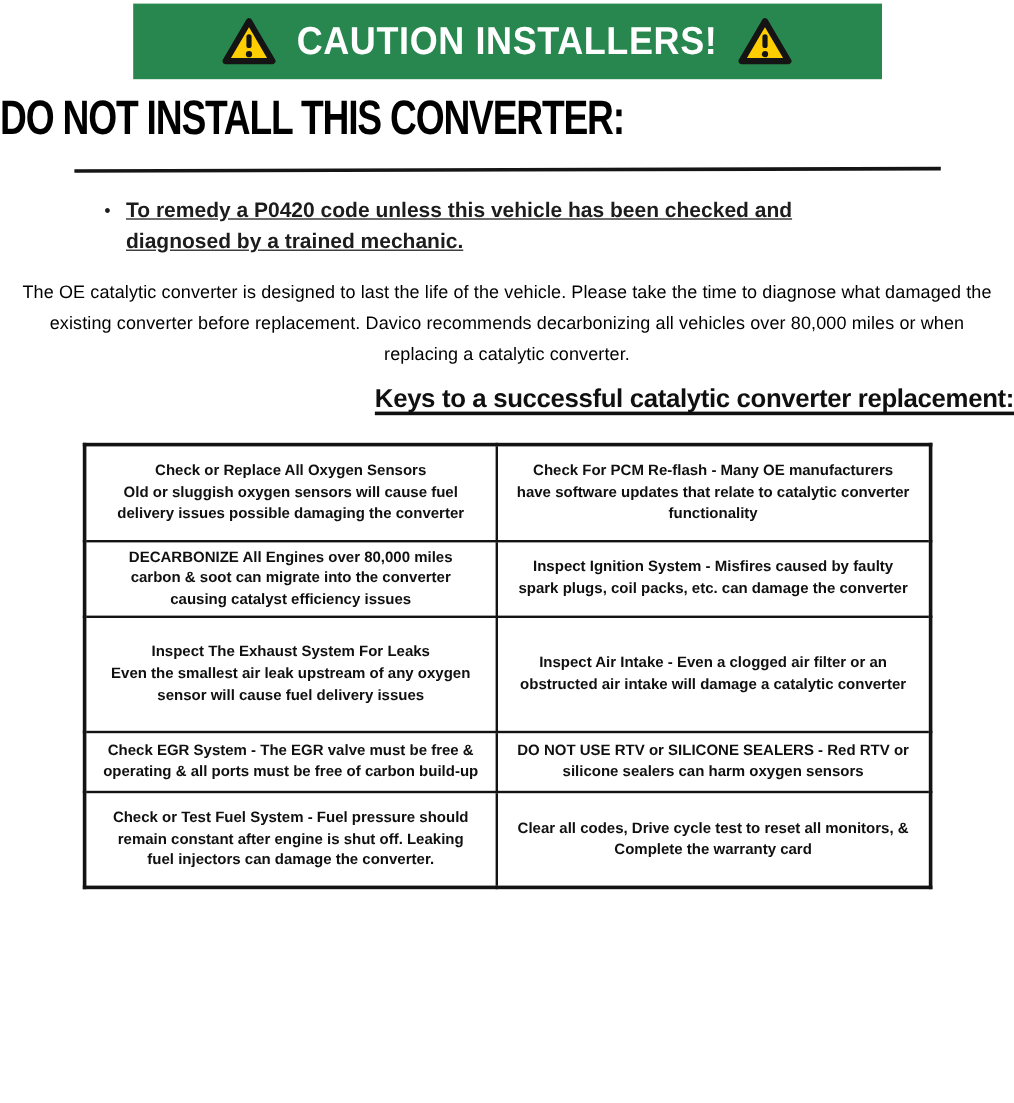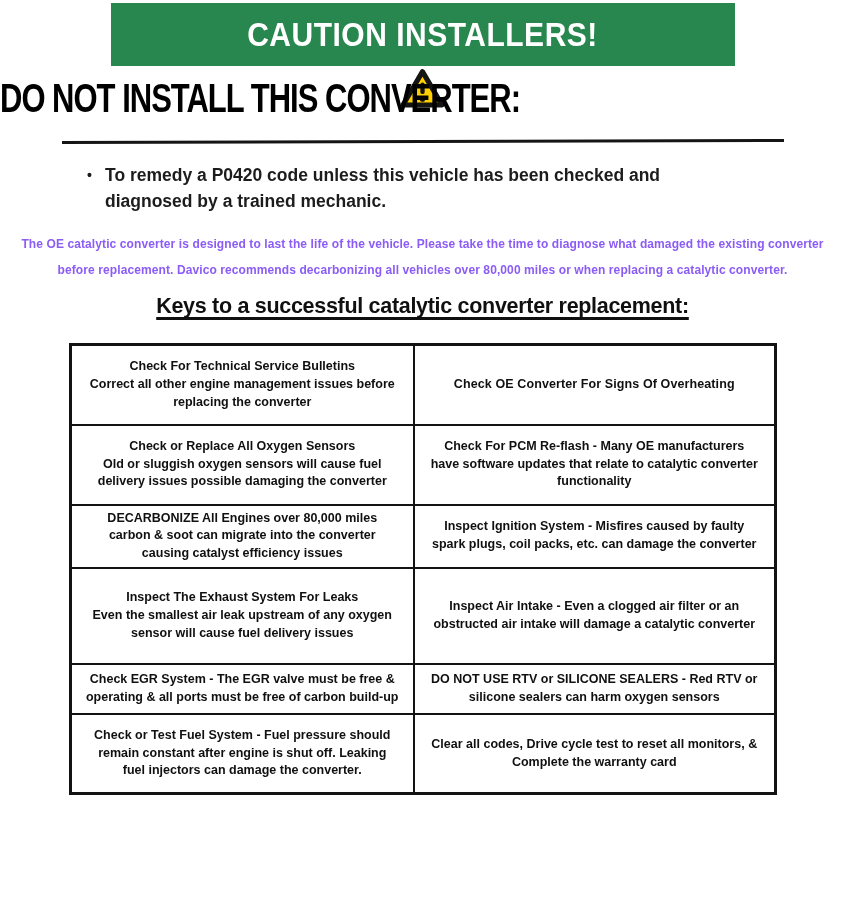--- a/index.html
+++ b/index.html
@@ -6,60 +6,60 @@
   html,body { background:#ffffff; }
   body {
     width:845px; height:919px; overflow:hidden;
     font-family:"Liberation Sans", sans-serif; color:#111;
   }
 
   
   .banner {
     width:624px; height:63px; margin:3px auto 0;
     background:#28874F;
-    display:flex; align-items:center; justify-content:center; gap:16px;flex-direction:column;
+    display:flex; align-items:center; justify-content:center; gap:16px;
   }
   .banner-text {
     color:#ffffff; font-size:30px; font-weight:800; letter-spacing:.5px;
     white-space:nowrap; transform:scaleY(1.08);
   }
   .warn-icon svg { width:47px; height:42px; display:block; }
 
   
   .headline { text-align:left; margin-top:15px; height:42px; }
   .headline span {
     display:inline-block; font-size:31px; font-weight:900; letter-spacing:-1px;
     color:#000; white-space:nowrap; transform:scaleY(1.3); transform-origin:center;
   }
 
   .rule {
     width:722px; height:3px; background:#151515; margin:17px auto 0;
     transform:rotate(-0.15deg);
   }
 
   
-  .bullets { margin:19px 0 0 86px; width:652px; list-style:none; }
+  .bullets { margin:19px 0 0 86px; width:652px; list-style:none;text-decoration:underline; }
   .bullets li {
     position:relative; padding-left:19px;
     font-size:17.5px; font-weight:700; line-height:26px; color:#1c1c1c;
   }
   .bullets li::before {
     content:"\2022"; position:absolute; left:1px; top:0;
     font-size:14px; line-height:26px; color:#1c1c1c;
   }
 
   
   .paragraph {
     width:826px; margin:17px auto 0; text-align:center;
-    font-size:12px; font-weight:700; line-height:26px; color:#8b5cf6;
+    font-size:15px; font-weight:400; line-height:26px; color:#000000;
     letter-spacing:.1px;
   }
 
   
-  .keys { text-align:center; margin-top:11px; height:30px; }
+  .keys { text-align:right; margin-top:11px; height:30px; }
   .keys span {
     font-size:21.5px; font-weight:800; color:#101010; letter-spacing:-.3px;
     text-decoration:underline; text-decoration-thickness:2.5px; text-underline-offset:4px;
     white-space:nowrap;
   }
 
   
   table.tips {
     width:705px; margin:19px auto 0;
     border-collapse:collapse; table-layout:fixed;
@@ -115,29 +115,20 @@
 <div class="keys">
   <span>Keys to a successful catalytic converter replacement:</span>
 </div>
 
 <table class="tips">
   <colgroup>
       <col class="c1">
       <col class="c2">
     </colgroup>
   <tbody>
-    <tr class="r1">
-      <td>
-        <span class="cell-title">Check For Technical Service Bulletins</span>
-        <span class="cell-body">Correct all other engine management issues before replacing the converter</span>
-      </td>
-      <td class="big">
-        <span class="cell-body">Check OE Converter For Signs Of Overheating</span>
-      </td>
-    </tr>
     <tr class="r2">
       <td>
         <span class="cell-title">Check or Replace All Oxygen Sensors</span>
         <span class="cell-body">Old or sluggish oxygen sensors will cause fuel delivery issues possible damaging the converter</span>
       </td>
       <td>
         <span class="cell-body">Check For PCM Re-flash - Many OE manufacturers have software updates that relate to catalytic converter functionality</span>
       </td>
     </tr>
     <tr class="r3">

